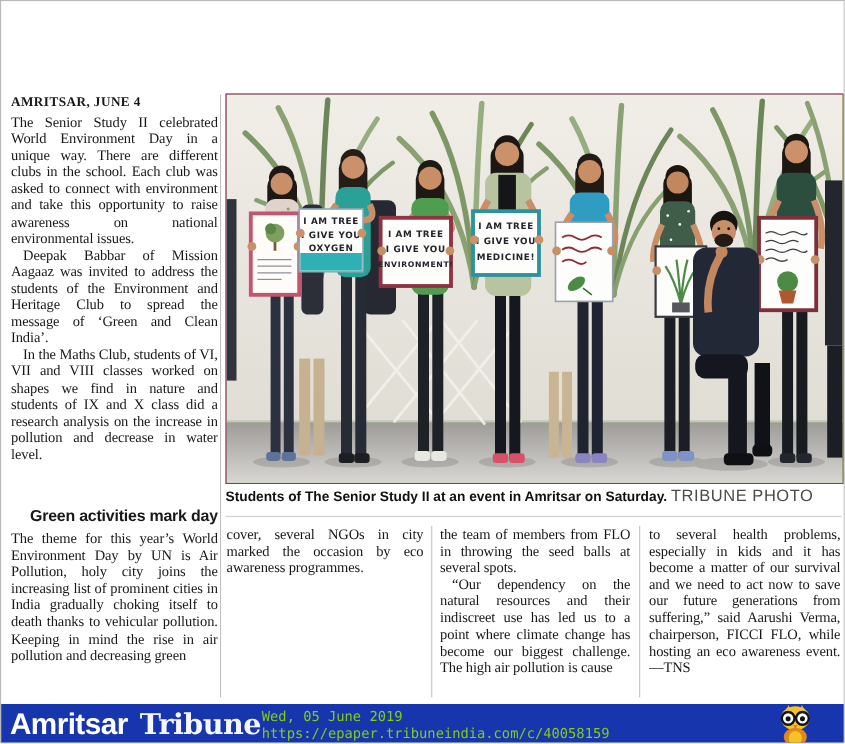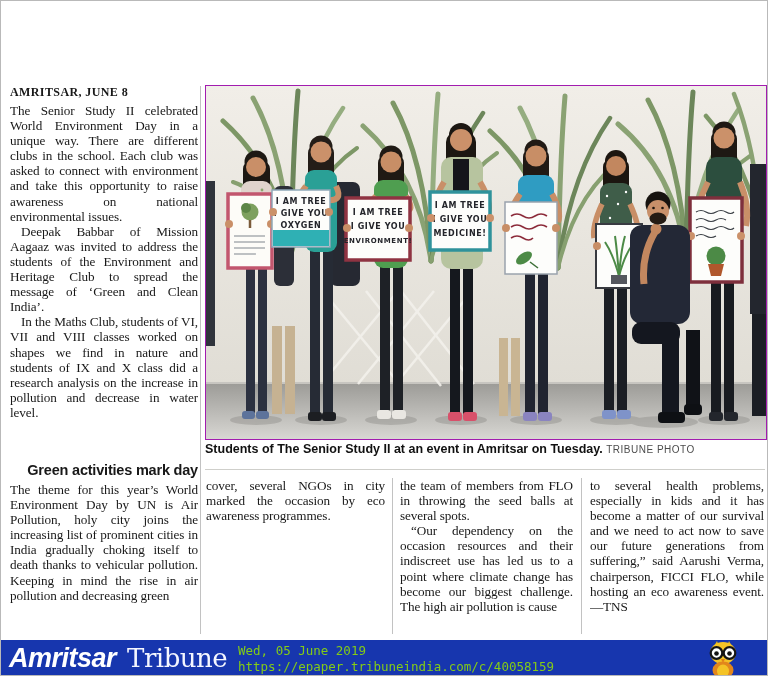--- a/index.html
+++ b/index.html
@@ -13,38 +13,38 @@
   .dateline{font-family:"Liberation Serif",serif;font-weight:bold;font-size:12px;letter-spacing:.4px;margin:0 0 3px 0;}
   .para{margin:0;font-size:13.2px;line-height:15.1px;text-align:justify;letter-spacing:-.1px;}
   .para + .para{text-indent:11px;font-family:Liberation Serif, serif;}
   .subhead{font-family:"Liberation Sans",sans-serif;font-weight:bold;font-size:14.5px;margin:0 0 4px 0;letter-spacing:-.2px;text-align:right;}
   .vrule{position:absolute;width:1px;background:#c2c2c2;}
   .vrule.left{left:199px;top:85px;height:548px;}
   .vrule.c2{left:391px;top:477px;height:156px;}
   .vrule.c3{left:580px;top:477px;height:156px;}
   .photo{position:absolute;left:204px;top:84px;width:560px;height:353px;border:1px solid #a21caf;box-sizing:content-box;background:#84cc16;}
   .caption{position:absolute;left:204px;top:441px;width:562px;height:22px;font-family:"Liberation Sans",sans-serif;font-size:12.5px;font-weight:bold;color:#111;}
-  .credit{font-weight:normal;font-size:10px;color:#4c4c4c;letter-spacing:.5px;}
+  .credit{font-weight:normal;font-size:15px;color:#4c4c4c;letter-spacing:.5px;}
   .caption-rule{position:absolute;left:204px;top:468px;width:560px;height:1px;background:#cfcfcb;}
   .footer{position:absolute;left:0;top:639px;width:768px;height:37px;background:#1736ae;}
   .brand{position:absolute;left:8px;top:0;height:37px;white-space:nowrap;}
-  .brand .city{font-family:"Liberation Sans",sans-serif;font-weight:bold;font-size:27px;color:#ffffff;line-height:37px;letter-spacing:-.5px;font-style:italic;}
-  .brand .paper{font-family:"DejaVu Serif",serif;font-weight:normal;font-size:26px;color:#f4f6ff;line-height:37px;margin-left:7px;letter-spacing:-.5px;}
+  .brand .city{font-family:"Liberation Sans",sans-serif;font-weight:bold;font-size:27px;color:#ffffff;line-height:37px;letter-spacing:-.5px;}
+  .brand .paper{font-family:"DejaVu Serif",serif;font-weight:bold;font-size:26px;color:#f4f6ff;line-height:37px;margin-left:7px;letter-spacing:-.5px;}
   .stamp{position:absolute;left:237px;top:3px;font-family:"DejaVu Sans Mono",monospace;font-size:12.5px;line-height:15.5px;color:#84cc16;white-space:nowrap;}
   .owl{position:absolute;right:28px;top:1px;}
   svg text.signtxt{font-family:"DejaVu Sans",sans-serif;font-weight:bold;fill:#23242a;letter-spacing:.6px;}
 </style>
 </head>
 <body>
 
 <div class="page">
 
 
   <div class="colA">
-    <p class="dateline">AMRITSAR, JUNE 8</p>
+    <p class="dateline">AMRITSAR, JUNE 4</p>
     <p class="para">The Senior Study II celebrated World Environment Day in a unique way. There are different clubs in the school. Each club was asked to connect with environment and take this opportunity to raise awareness on national environmental issues.</p>
     <p class="para">Deepak Babbar of Mission Aagaaz was invited to address the students of the Environment and Heritage Club to spread the message of ‘Green and Clean India’.</p>
     <p class="para">In the Maths Club, students of VI, VII and VIII classes worked on shapes we find in nature and students of IX and X class did a research analysis on the increase in pollution and decrease in water level.</p>
   </div>
 
   <div class="colB">
     <p class="subhead">Green activities mark day</p>
     <p class="para">The theme for this year’s World Environment Day by UN is Air Pollution, holy city joins the increasing list of prominent cities in India gradually choking itself to death thanks to vehicular pollution. Keeping in mind the rise in air pollution and decreasing green</p>
   </div>
 
@@ -335,31 +335,31 @@
           <circle cx="452" cy="125" r="11" fill="#c8906a"></circle>
           <ellipse cx="452" cy="132.5" rx="8.5" ry="6" fill="#241b14"></ellipse>
           <circle cx="447.5" cy="122" r="1.3" fill="#1a120c"></circle>
             <circle cx="456.5" cy="122" r="1.3" fill="#1a120c"></circle>
         </g>
       </g>
     </svg>
   </div>
 
   <div class="caption">
-    <span>Students of The Senior Study II at an event in Amritsar on Tuesday.</span>
+    <span>Students of The Senior Study II at an event in Amritsar on Saturday.</span>
     <span class="credit">TRIBUNE PHOTO</span>
   </div>
   <div class="caption-rule"></div>
 
   <div class="col2">
     <p class="para">cover, several NGOs in city marked the occasion by eco awareness programmes.</p>
   </div>
   <div class="col3">
     <p class="para">the team of members from FLO in throwing the seed balls at several spots.</p>
-    <p class="para">“Our dependency on the occasion resources and their indiscreet use has led us to a point where climate change has become our biggest challenge. The high air pollution is cause</p>
+    <p class="para">“Our dependency on the natural resources and their indiscreet use has led us to a point where climate change has become our biggest challenge. The high air pollution is cause</p>
   </div>
   <div class="col4">
     <p class="para">to several health problems, especially in kids and it has become a matter of our survival and we need to act now to save our future generations from suffering,” said Aarushi Verma, chairperson, FICCI FLO, while hosting an eco awareness event. —TNS</p>
   </div>
 
   <div class="footer">
     <div class="brand">
       <span class="city">Amritsar</span>
       <span class="paper">Tribune</span>
     </div>

